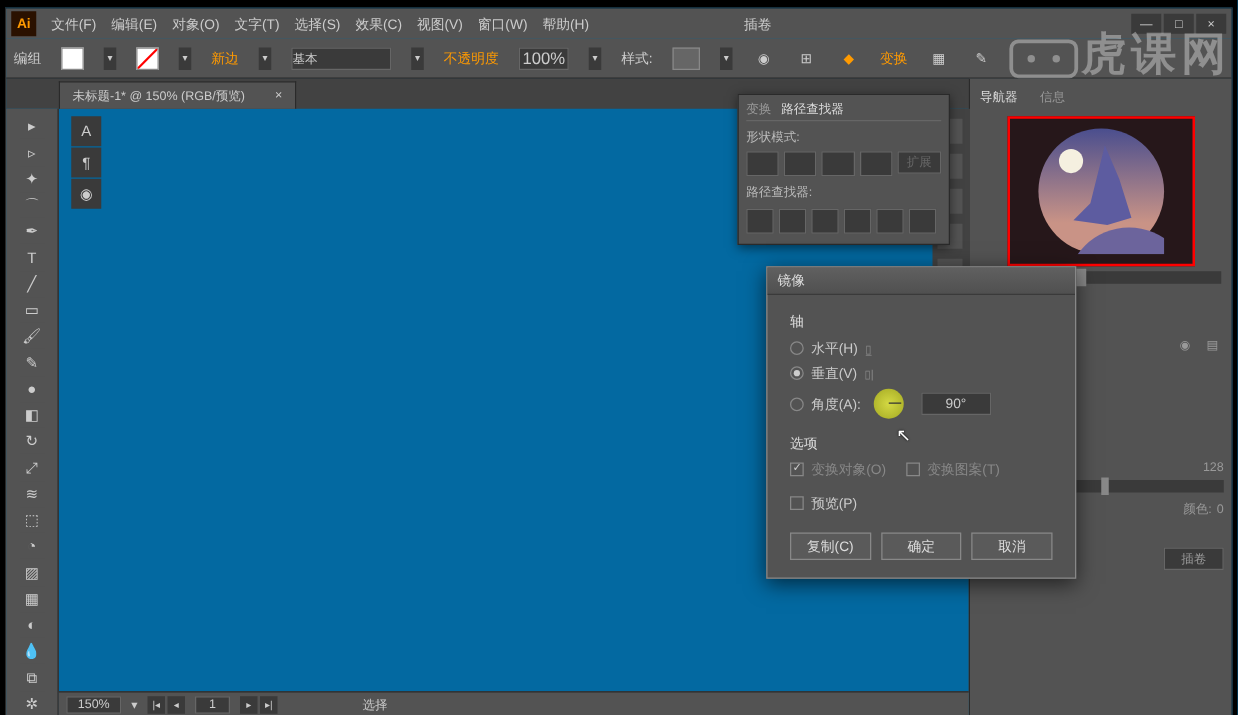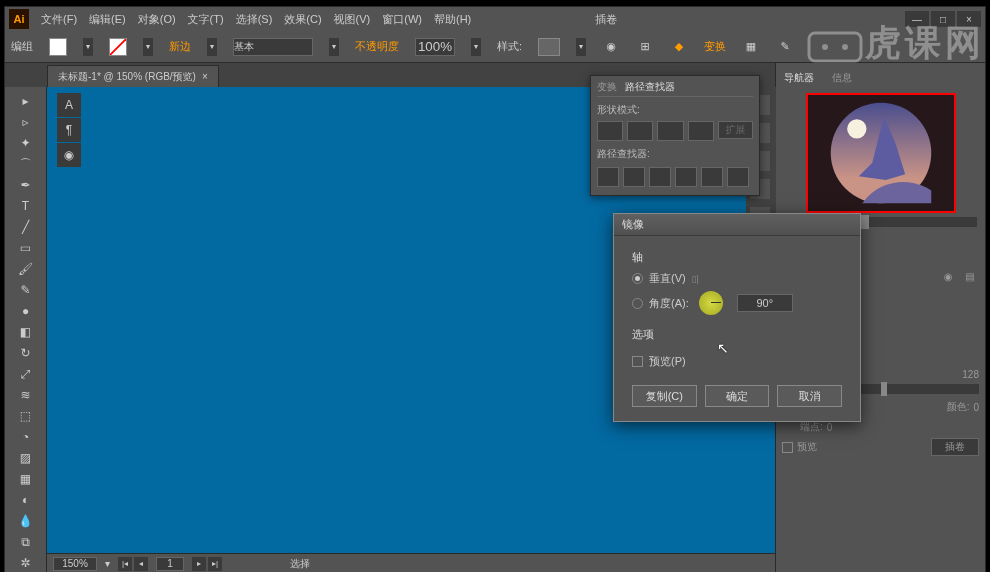--- a/index.html
+++ b/index.html
@@ -12,21 +12,21 @@
 .win-controls { margin-left: auto; display: flex; gap: 2px; }
 .win-controls div { width: 24px; height: 16px; background: #3a3a3a; display: flex; align-items: center; justify-content: center; color: #ccc; font-size: 10px; cursor: pointer; }
 .toolbar { height: 32px; background: #535353; border-bottom: 1px solid #2a2a2a; display: flex; align-items: center; padding: 0 6px; gap: 16px; color: #ccc; font-size: 11px; }
 .swatch { width: 18px; height: 18px; border: 1px solid #888; }
 .drop { width: 10px; height: 18px; background: #3a3a3a; display: flex; align-items: center; justify-content: center; font-size: 8px; }
 .stroke-sel { width: 80px; height: 18px; background: #3a3a3a; border: 1px solid #666; display: flex; align-items: center; }
 .opacity-in { width: 40px; height: 18px; background: #3a3a3a; border: 1px solid #666; color: #ccc; text-align: center; }
 .icon-btn { width: 18px; height: 18px; display: flex; align-items: center; justify-content: center; border: 1px solid transparent; cursor: pointer; }
 .orange { color: #ff9a00; }
 .tab-bar { height: 24px; background: #424242; display: flex; align-items: flex-end; padding-left: 42px; }
-.doc-tab { height: 22px; background: #535353; padding: 3px 10px; font-size: 10px; color: #ccc; display: flex; align-items: center; gap: 6px; border: 1px solid #2a2a2a; border-bottom: none; }
+.doc-tab { height: 22px; background: #535353; padding: 3px 10px; font-size: 10px; color: #ccc; display: flex; align-items: center; gap: 24px; border: 1px solid #2a2a2a; border-bottom: none; }
 .tab-close { font-size: 10px; cursor: pointer; }
 .tab-controls { margin-left: auto; padding-right: 6px; display: flex; gap: 4px; color: #888; font-size: 10px; }
 .toolbox { width: 42px; background: #535353; border-right: 1px solid #2a2a2a; display: flex; flex-direction: column; align-items: center; padding-top: 4px; gap: 1px; position: absolute; left: 0; top: 80px; }
 .tool { width: 20px; height: 20px; background: #535353; display: flex; align-items: center; justify-content: center; color: #ccc; font-size: 12px; cursor: pointer; position: relative; }
 .canvas-area { flex: 1; background: #262626; position: relative; margin-left: 42px; margin-right: 210px; overflow: hidden; }
 .right-panels { position: absolute; right: 0; top: 56px; width: 210px; background: #535353; border-left: 1px solid #2a2a2a; height: calc(100% - 56px); }
 .panel-icons { width: 30px; background: #424242; position: absolute; left: -30px; top: 24px; display: flex; flex-direction: column; gap: 8px; padding: 8px 4px; }
 .pi { width: 20px; height: 20px; background: #535353; }
 .nav-panel { padding: 4px; }
 .nav-tabs { display: flex; gap: 18px; font-size: 10px; color: #999; padding: 4px; }
@@ -266,33 +266,44 @@
       <div class="pf-icon"></div>
     </div>
   </div>
 
   <div class="dialog">
     <div class="dialog-title">镜像</div>
     <div class="dialog-body">
       <div class="dlg-section">
         <div style="color:#ddd;margin-bottom:6px">轴</div>
         <div class="radio-row">
+          <div class="radio"></div>
+          <span>水平(H)</span>
+          <span class="hk-icon">▯̲</span>
+        </div>
+        <div class="radio-row">
           <div class="radio checked"></div>
           <span>垂直(V)</span>
           <span class="hk-icon">▯|</span>
         </div>
         <div class="radio-row">
           <div class="radio"></div>
           <span>角度(A):</span>
           <div class="angle-widget"></div>
           <input class="angle-in" value="90°" style="">
         </div>
       </div>
       <div class="dlg-section">
         <div style="color:#ddd;margin-bottom:6px">选项</div>
+        <div class="radio-row">
+          <div class="chk checked"></div>
+          <span style="color:#888">变换对象(O)</span>
+          <div class="chk" style="margin-left:10px"></div>
+          <span style="color:#888">变换图案(T)</span>
+        </div>
       </div>
       <div class="dlg-section">
         <div class="radio-row">
           <div class="chk"></div>
           <span>预览(P)</span>
         </div>
       </div>
       <div class="dlg-buttons">
         <button class="dlg-btn">复制(C)</button>
         <button class="dlg-btn">确定</button>

